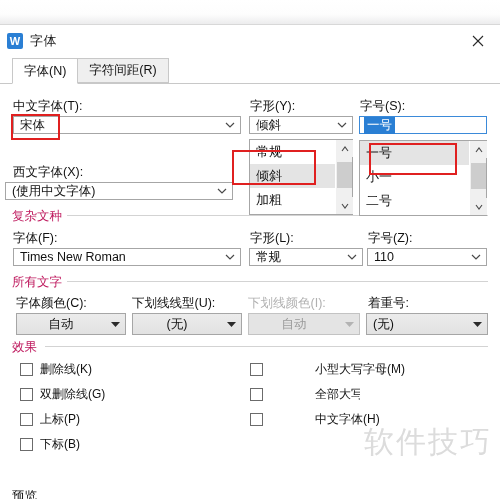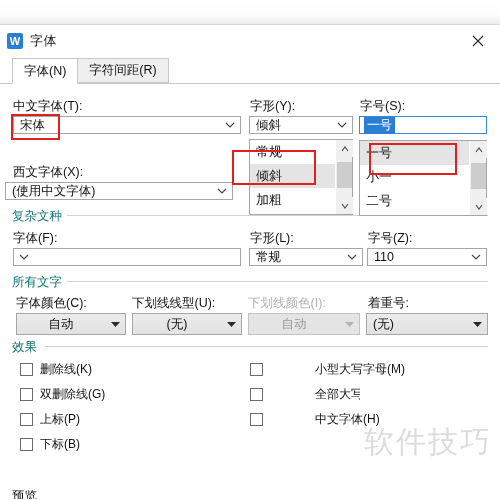--- a/index.html
+++ b/index.html
@@ -168,21 +168,21 @@
     display: flex; align-items: center; justify-content: center;
     background: #f0f0f0;
   }
   .sb-thumb {
     position: absolute; left: 1px; width: 15px; height: 26px;
     background: #cdcdcd;
   }
 
   
   .group-title {
-    position: absolute; font-size: 12.5px; color: #0f766e; background: #ffffff;
+    position: absolute; font-size: 12.5px; color: #be185d; background: #ffffff;
     padding-right: 5px; z-index: 3;
   }
   .group-line {
     position: absolute; height: 1px; background: #d3d3d3;
   }
 
   
   .chk {
     position: absolute; display: flex; align-items: center;
     font-size: 12px; color: #111; white-space: nowrap;
@@ -324,20 +324,21 @@
       </div>
 
       <div class="group-title" style="left:12px; top:124px;">复杂文种</div>
       <div class="group-line" style="left:62px; top:131px; width:426px;"></div>
 
       <div class="lbl" style="left:13px; top:146px;">字体(F):</div>
       <div class="lbl" style="left:250px; top:146px;">字形(L):</div>
       <div class="lbl" style="left:368px; top:146px;">字号(Z):</div>
 
       <div class="combo" style="left:13px; top:164px; width:228px;">
+        <span class="val">Times New Roman</span>
         <span class="chev">
           <svg width="10" height="7" viewBox="0 0 10 7">
               <polyline points="1,1 5,5 9,1" fill="none" stroke="#4a4a4a" stroke-width="1.2"></polyline>
             </svg>
         </span>
       </div>
       <div class="combo" style="left:249px; top:164px; width:114px;">
         <span class="val">常规</span>
         <span class="chev">
           <svg width="10" height="7" viewBox="0 0 10 7">

